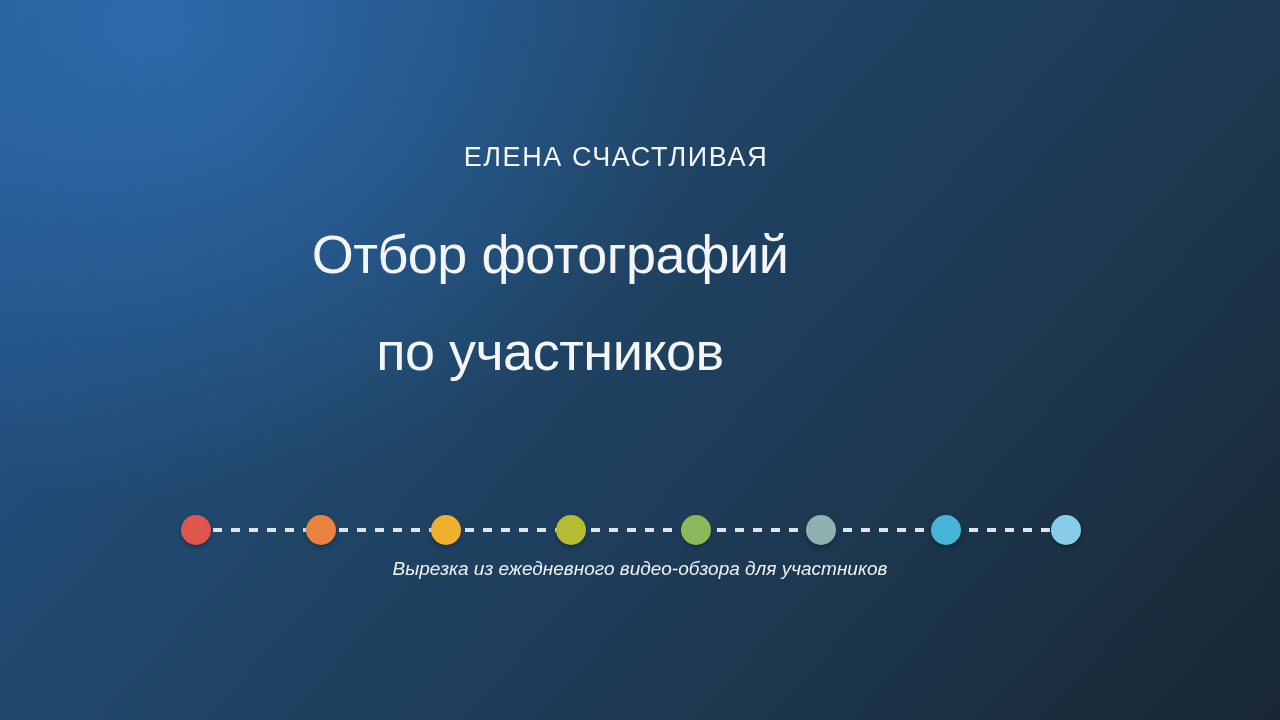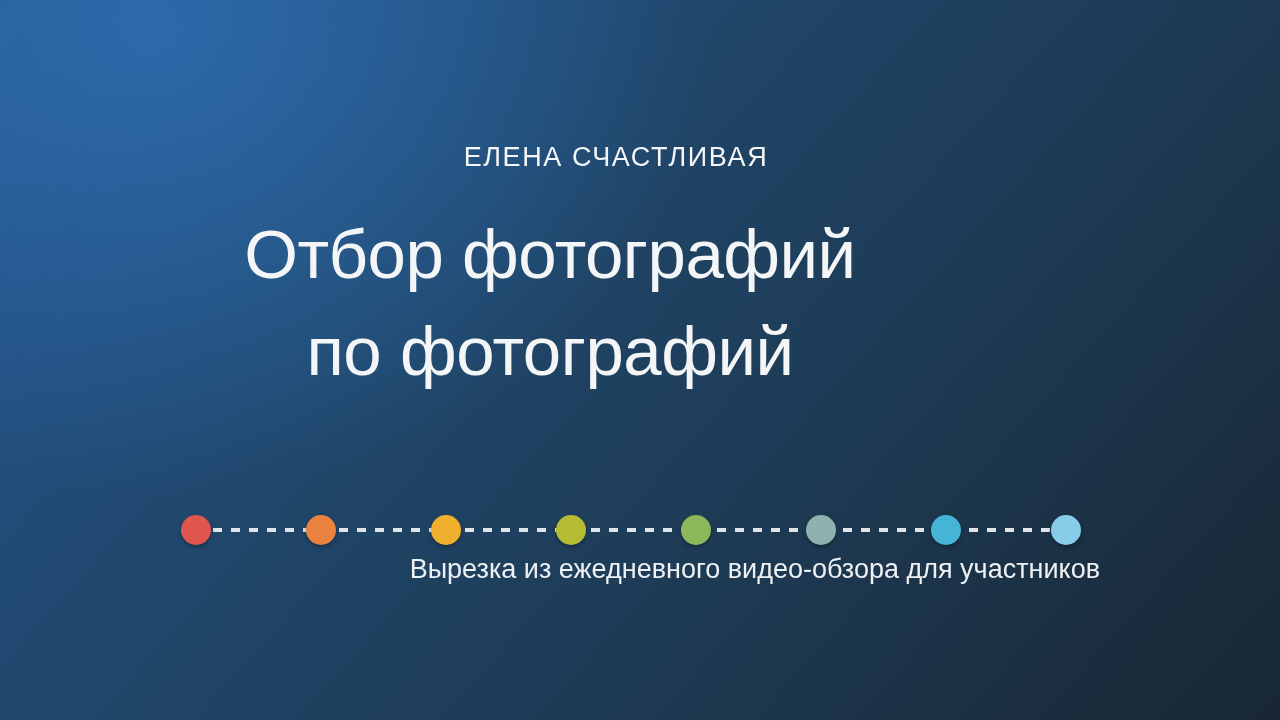--- a/index.html
+++ b/index.html
@@ -54,21 +54,21 @@
     line-height: 34px;
     white-space: pre;
   }
 
   #title {
     position: absolute;
     left: 0;
     top: 206px;
     width: 1100px;
     color: #f3f5f7;
-    font-size: 69px;
+    font-size: 54px;
     font-weight: 300;
     line-height: 97px;
     letter-spacing: -0.5px;
   }
   #title .tline { display: block; white-space: pre; }
 
   
   #timeline {
     position: absolute;
     left: 181px;
@@ -95,40 +95,41 @@
     border-radius: 50%;
     box-shadow: 0 2px 4px rgba(0,0,0,0.30);
   }
 
   
   #subtitle {
     position: absolute;
     left: 180px;
     top: 554px;
     width: 920px;
-    text-align: right;
+    text-align: center;
     color: #eef1f4;
-    font-size: 27px;
+    font-size: 19px;
     font-weight: 400;
     line-height: 30px;
+    font-style: italic;
   }
   #subtitle .sline { display: block; white-space: pre; }
 </style>
 </head>
 <body>
 
 <div id="slide">
 
   <div id="text-block">
 
     <div id="author">ЕЛЕНА СЧАСТЛИВАЯ</div>
 
     <div id="title">
       <span class="tline">Отбор фотографий</span>
-      <span class="tline">по фотографий</span>
+      <span class="tline">по участников</span>
     </div>
 
   </div>
 
   <div id="timeline">
     <div id="timeline-line" style="background: repeating-linear-gradient(to right, rgb(223, 228, 232) 0px, rgb(223, 228, 232) 9px, rgba(255, 255, 255, 0) 9px, rgba(255, 255, 255, 0) 18px);"></div>
   <div class="tl-dot" style="left: 0px; background: rgb(224, 85, 78);"></div>
       <div class="tl-dot" style="left: 125px; background: rgb(232, 130, 62);"></div>
       <div class="tl-dot" style="left: 250px; background: rgb(240, 176, 45);"></div>
       <div class="tl-dot" style="left: 375px; background: rgb(181, 187, 51);"></div>

